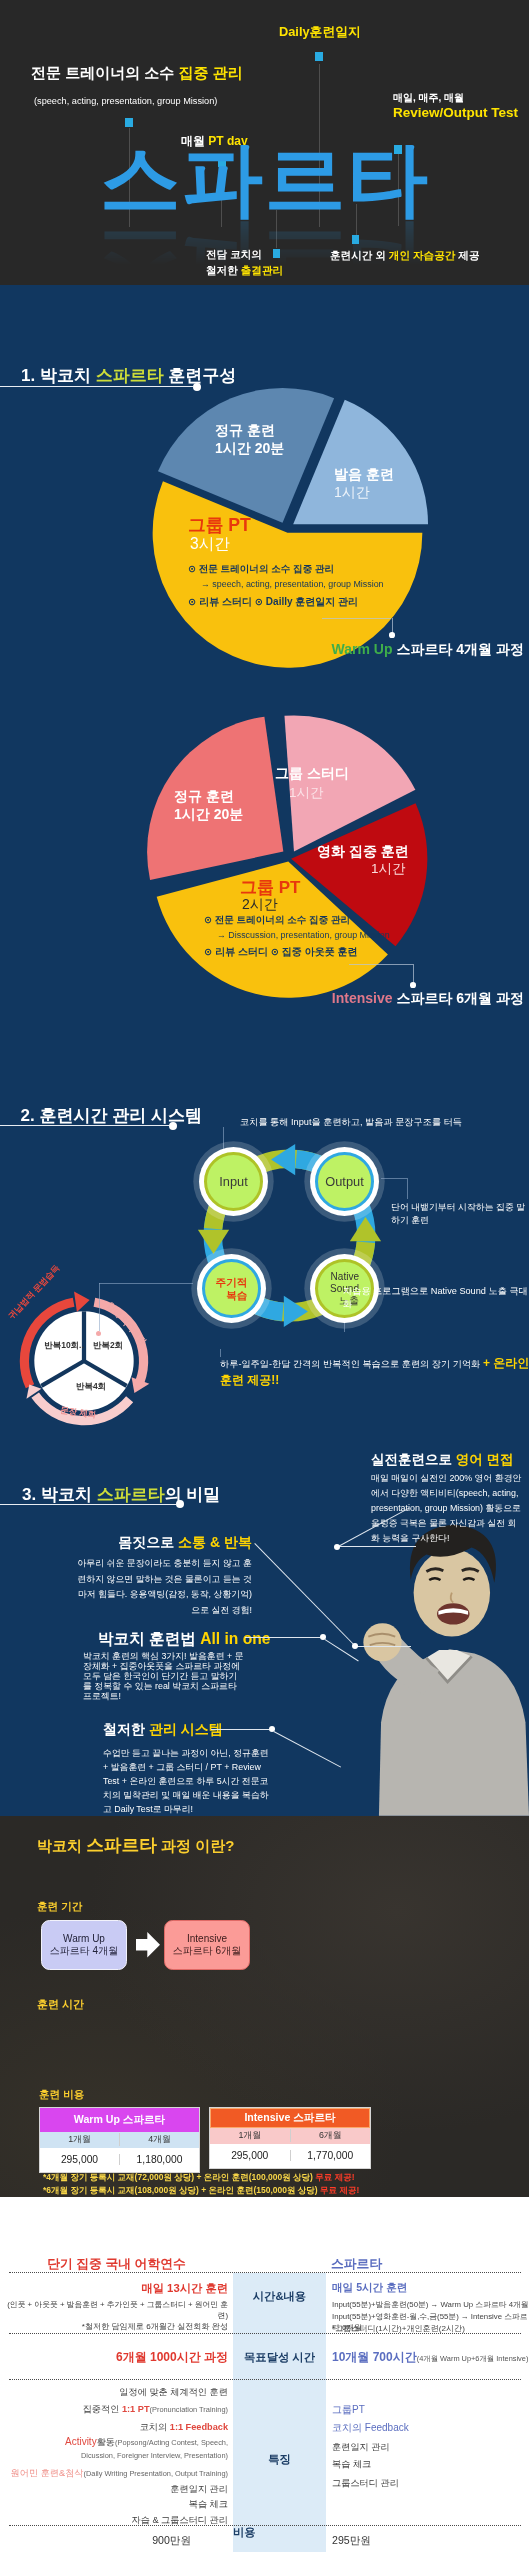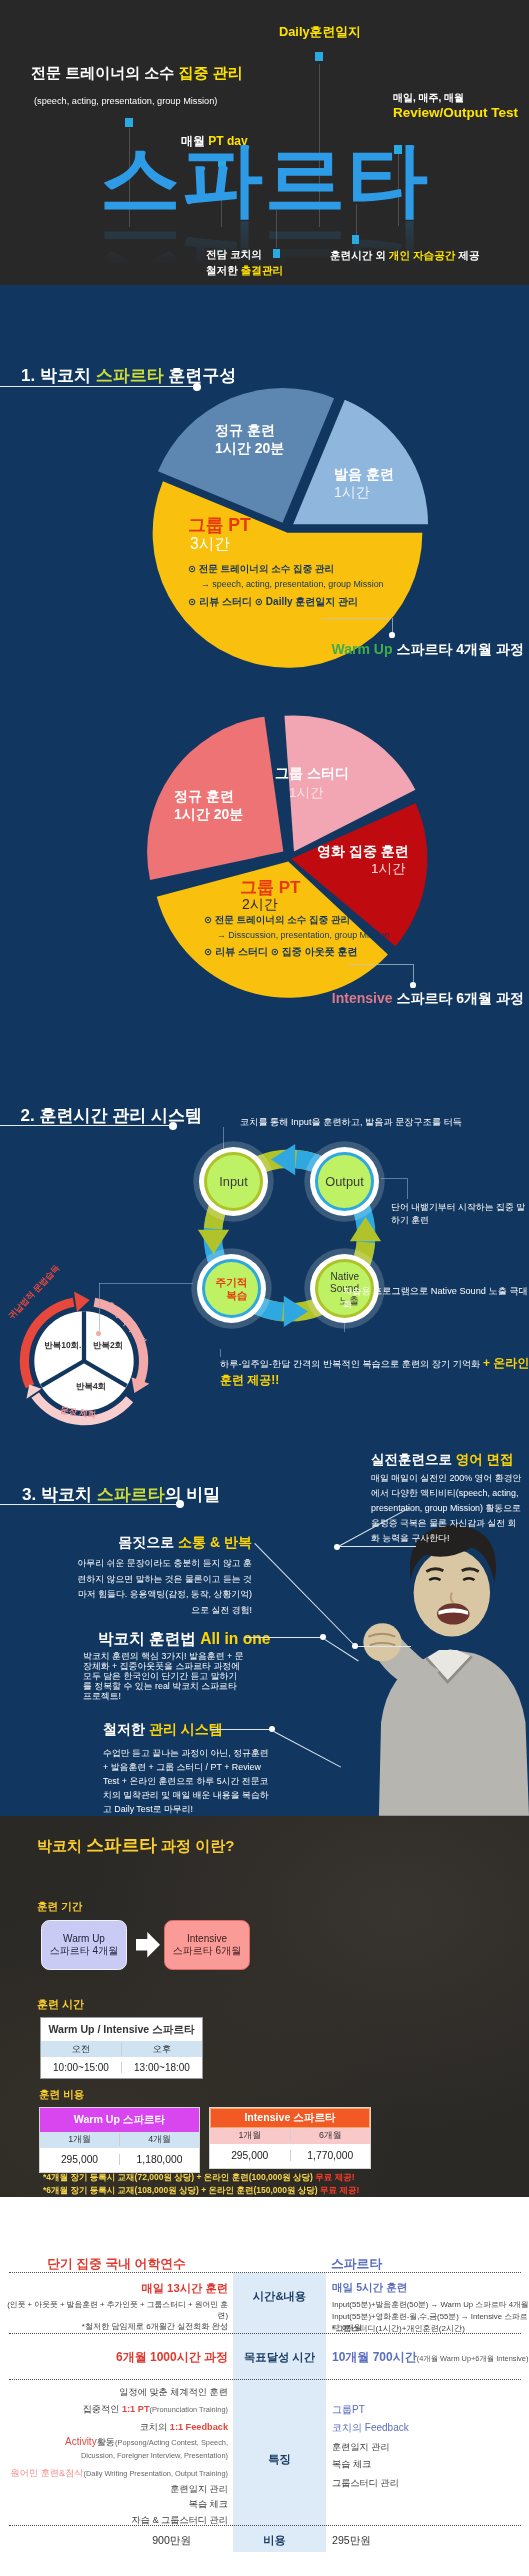--- a/index.html
+++ b/index.html
@@ -276,33 +276,20 @@
     </div>
     <svg class="abs" viewBox="0 0 34 36" style="left:136px;top:116px;width:24px;height:25.5px">
       <polygon points="0,10 16,10 16,0 34,18 16,36 16,26 0,26" fill="#fff"></polygon>
     </svg>
     <div class="abs" style="left:164px;top:104px;width:86px;height:50px;background:#fb9b97;border:1.4px solid #e06a66;border-radius:8.5px;display:flex;flex-direction:column;align-items:center;justify-content:center;font-size:10px;color:#3a1b1b">
       <div>Intensive</div>
       <div>스파르타 6개월</div>
     </div>
 
     <div class="abs b" style="left:37px;top:181px;font-size:11px;color:#fccf2e">훈련 시간</div>
-    <div class="tbl" style="left:40px;top:201px;width:163px">
-      <div class="row" style="height:23px;align-items:center">
-        <div class="cell b" style="font-size:10.6px;color:#333">Warm Up / Intensive 스파르타</div>
-      </div>
-      <div class="row" style="height:16.3px;background:#cfe3f3;align-items:center">
-        <div class="cell" style="font-size:9.2px;color:#333">오전</div>
-        <div class="cell" style="font-size:9.2px;color:#333">오후</div>
-      </div>
-      <div class="row" style="height:21px;align-items:center">
-        <div class="cell" style="font-size:10px;color:#222">10:00~15:00</div>
-        <div class="cell" style="font-size:10px;color:#222">13:00~18:00</div>
-      </div>
-    </div>
 
     <div class="abs b" style="left:39px;top:272px;font-size:10.6px;color:#fccf2e">훈련 비용</div>
     <div class="tbl" style="left:39px;top:291px;width:161px;border-color:#d5d5d5">
       <div class="row" style="height:24px;background:#d946ef;align-items:center">
         <div class="cell b" style="font-size:10.6px;color:#fff;border-left:none">Warm Up 스파르타</div>
       </div>
       <div class="row" style="height:15.6px;background:#cfe3f3;align-items:center">
         <div class="cell" style="font-size:8.9px;color:#333">1개월</div>
         <div class="cell" style="font-size:8.9px;color:#333">4개월</div>
       </div>
@@ -399,19 +386,19 @@
     <div class="abs" style="left:332px;top:192px;font-size:10px">
       <span style="color:#5b6ec0"></span><span style="color:#3b3b3b;font-size:9.2px">훈련일지 관리</span>
     </div>
     <div class="abs" style="left:332px;top:209px;font-size:10px">
       <span style="color:#5b6ec0"></span><span style="color:#3b3b3b;font-size:9.2px">복습 체크</span>
     </div>
     <div class="abs" style="left:332px;top:228px;font-size:10px">
       <span style="color:#5b6ec0"></span><span style="color:#3b3b3b;font-size:9.2px">그룹스터디 관리</span>
     </div>
 
-    <div class="abs b" style="left:233px;top:284px;width:83px;text-align:center;font-size:11.3px;color:#1c3e66">비용</div>
+    <div class="abs b" style="left:233px;top:276px;width:83px;text-align:left;font-size:11.3px;color:#1c3e66">비용</div>
     <div class="abs" style="left:0;top:285px;width:191px;text-align:right;font-size:10.6px;color:#333">900만원</div>
     <div class="abs" style="left:332px;top:285px;font-size:10.6px;color:#333">295만원</div>
   </section>
 
 </div>
 
 
 </body></html>

